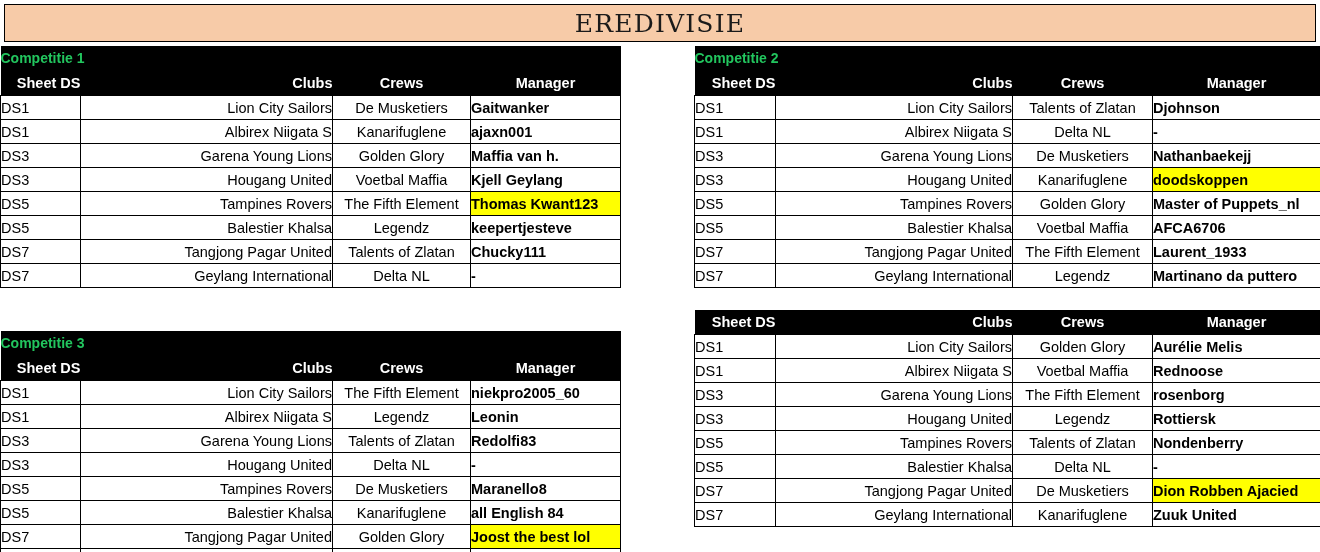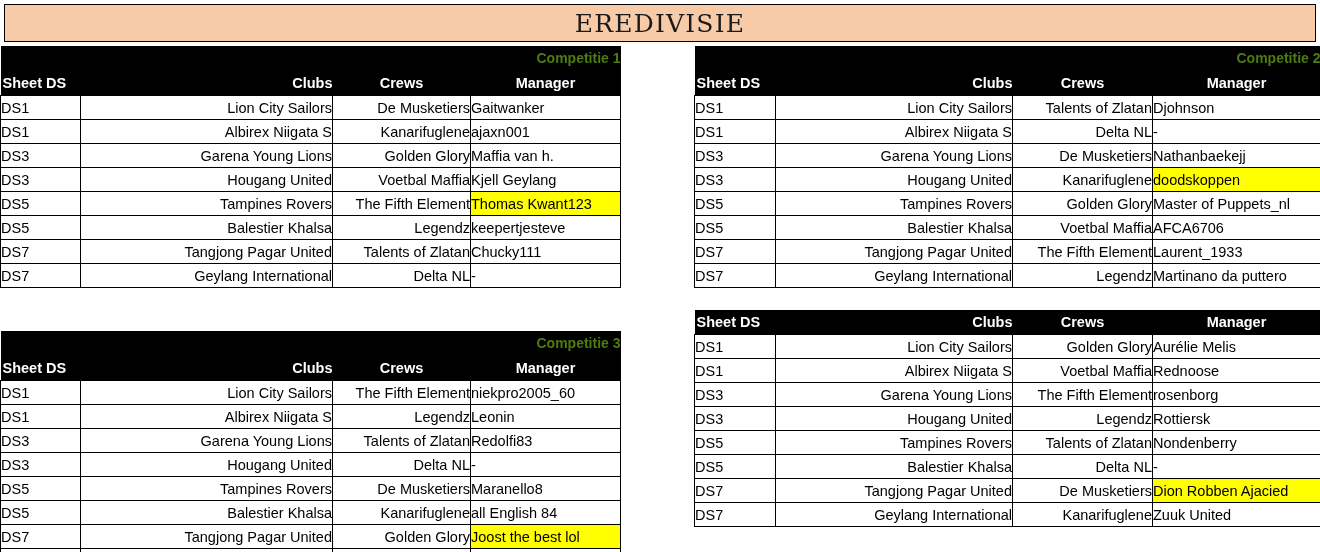--- a/index.html
+++ b/index.html
@@ -58,63 +58,63 @@
   }
   table.comp td, table.comp th {
     padding: 0;
     margin: 0;
     box-sizing: border-box;
   }
 
   
   tr.comp-title td {
     background: #000000;
-    color: #4d7c0f;
+    color: #22c55e;
     font-weight: bold;
     font-size: 14px;
-    text-align: right;
+    text-align: left;
     height: 25px;
     line-height: 25px;
     border: none;
     overflow: hidden;
     white-space: nowrap;
   }
 
   
   tr.col-head th {
     background: #000000;
     color: #ffffff;
     font-weight: bold;
     font-size: 14.5px;
     height: 24px;
     line-height: 24px;
     border: none;
     overflow: hidden;
     white-space: nowrap;
   }
-  tr.col-head th.h-sheet   { text-align: left;   padding-left: 2px; }
+  tr.col-head th.h-sheet   { text-align: right;   padding-left: 2px; }
   tr.col-head th.h-clubs   { text-align: right; }
   tr.col-head th.h-crews   { text-align: center; }
   tr.col-head th.h-manager { text-align: center; }
 
   
   tr.data-row td {
     height: 24px;
     line-height: 22px;
     border: 1px solid #000000;
     background: #ffffff;
     color: #000000;
     font-size: 14.5px;
     overflow: hidden;
     white-space: nowrap;
   }
   td.c-sheet   { text-align: left;   padding-left: 6px; }
   td.c-clubs   { text-align: right; }
-  td.c-crews   { text-align: right;   padding-left: 5px; }
-  td.c-manager { text-align: left;   padding-left: 5px; }
+  td.c-crews   { text-align: center;   padding-left: 5px; }
+  td.c-manager { text-align: left;   padding-left: 5px; font-weight: bold; }
 
   td.hl { background: #FFFF00 !important; }
 
   
   .comp-block.c1 col.w-sheet,
   .comp-block.c3 col.w-sheet   { width: 80px; }
   .comp-block.c1 col.w-clubs,
   .comp-block.c3 col.w-clubs   { width: 252px; }
   .comp-block.c1 col.w-crews,
   .comp-block.c3 col.w-crews   { width: 138px; }

